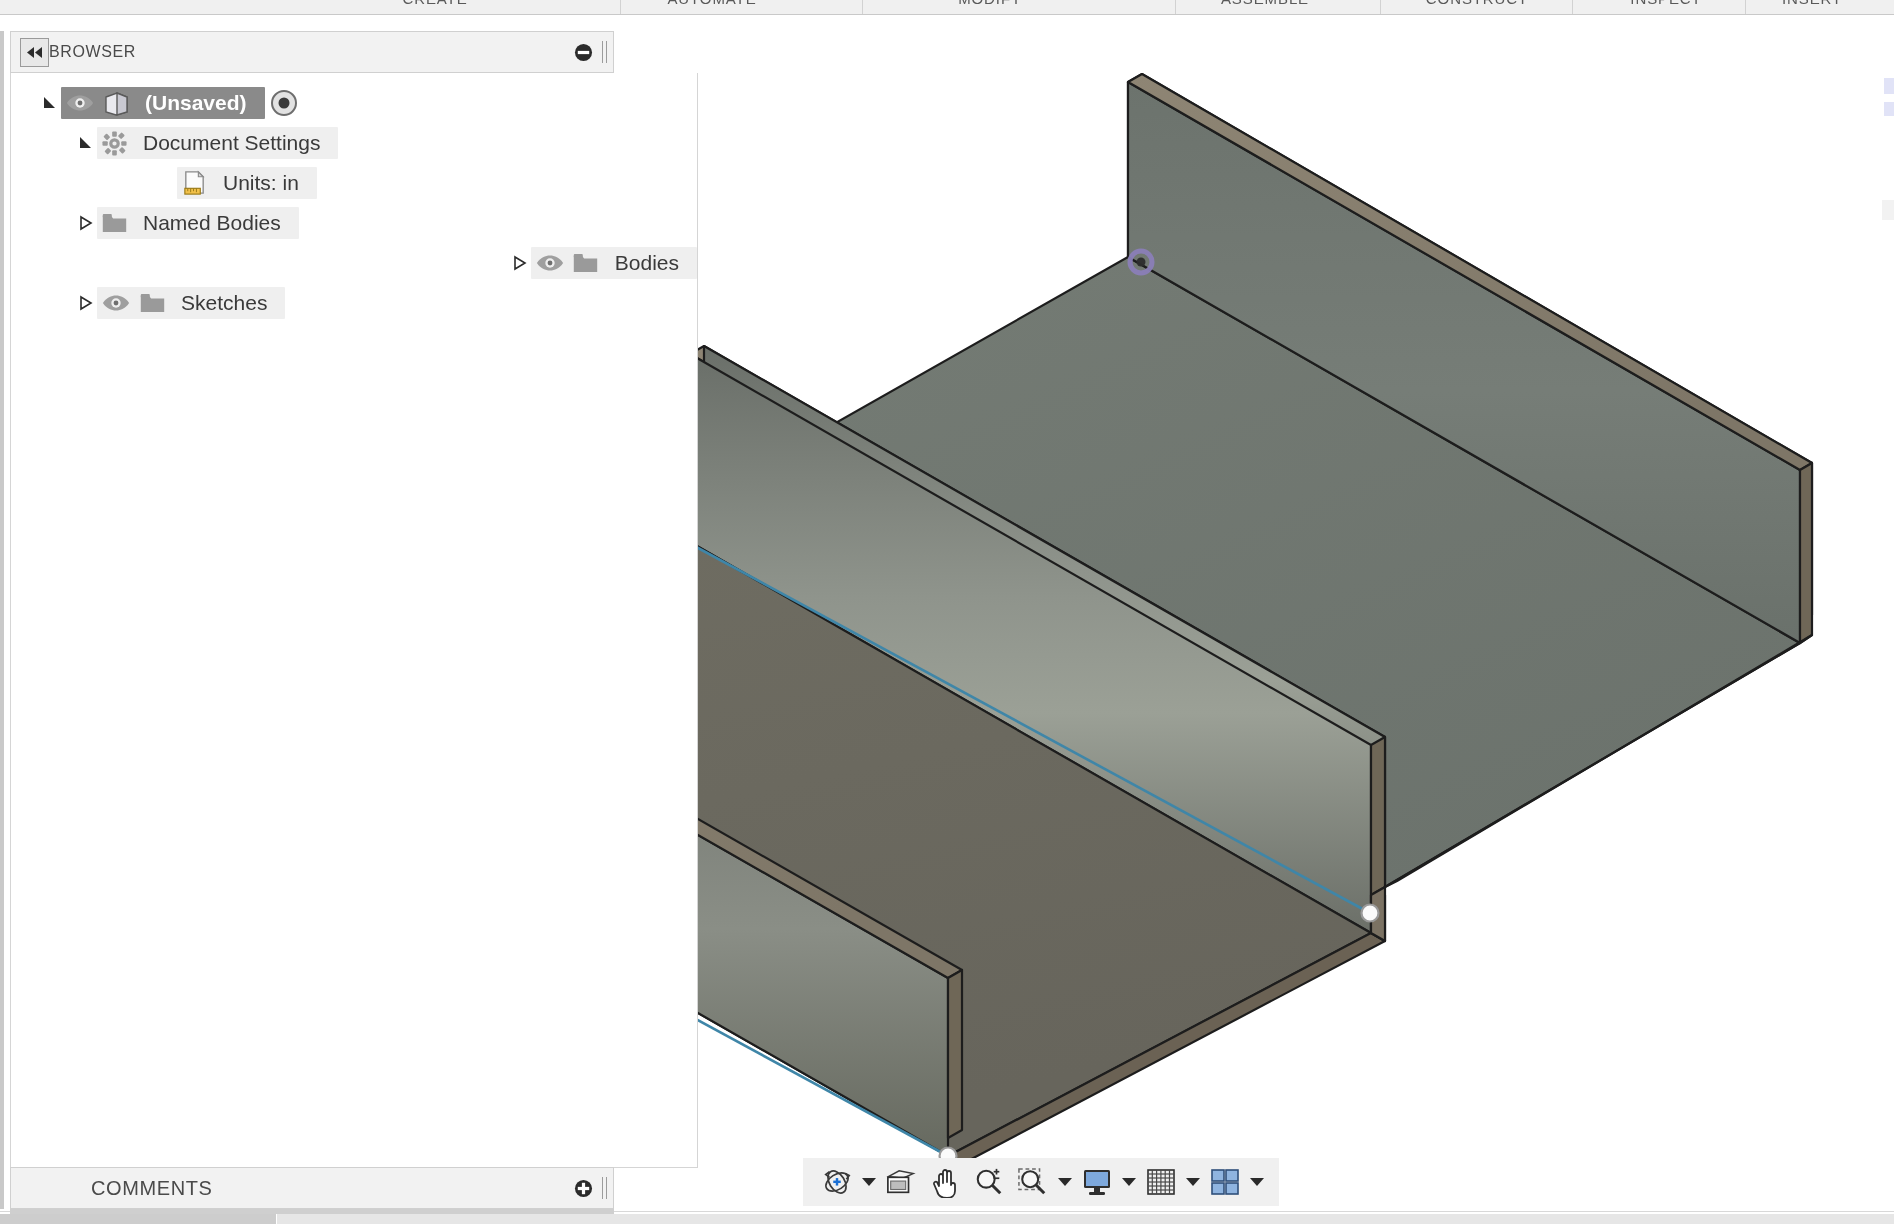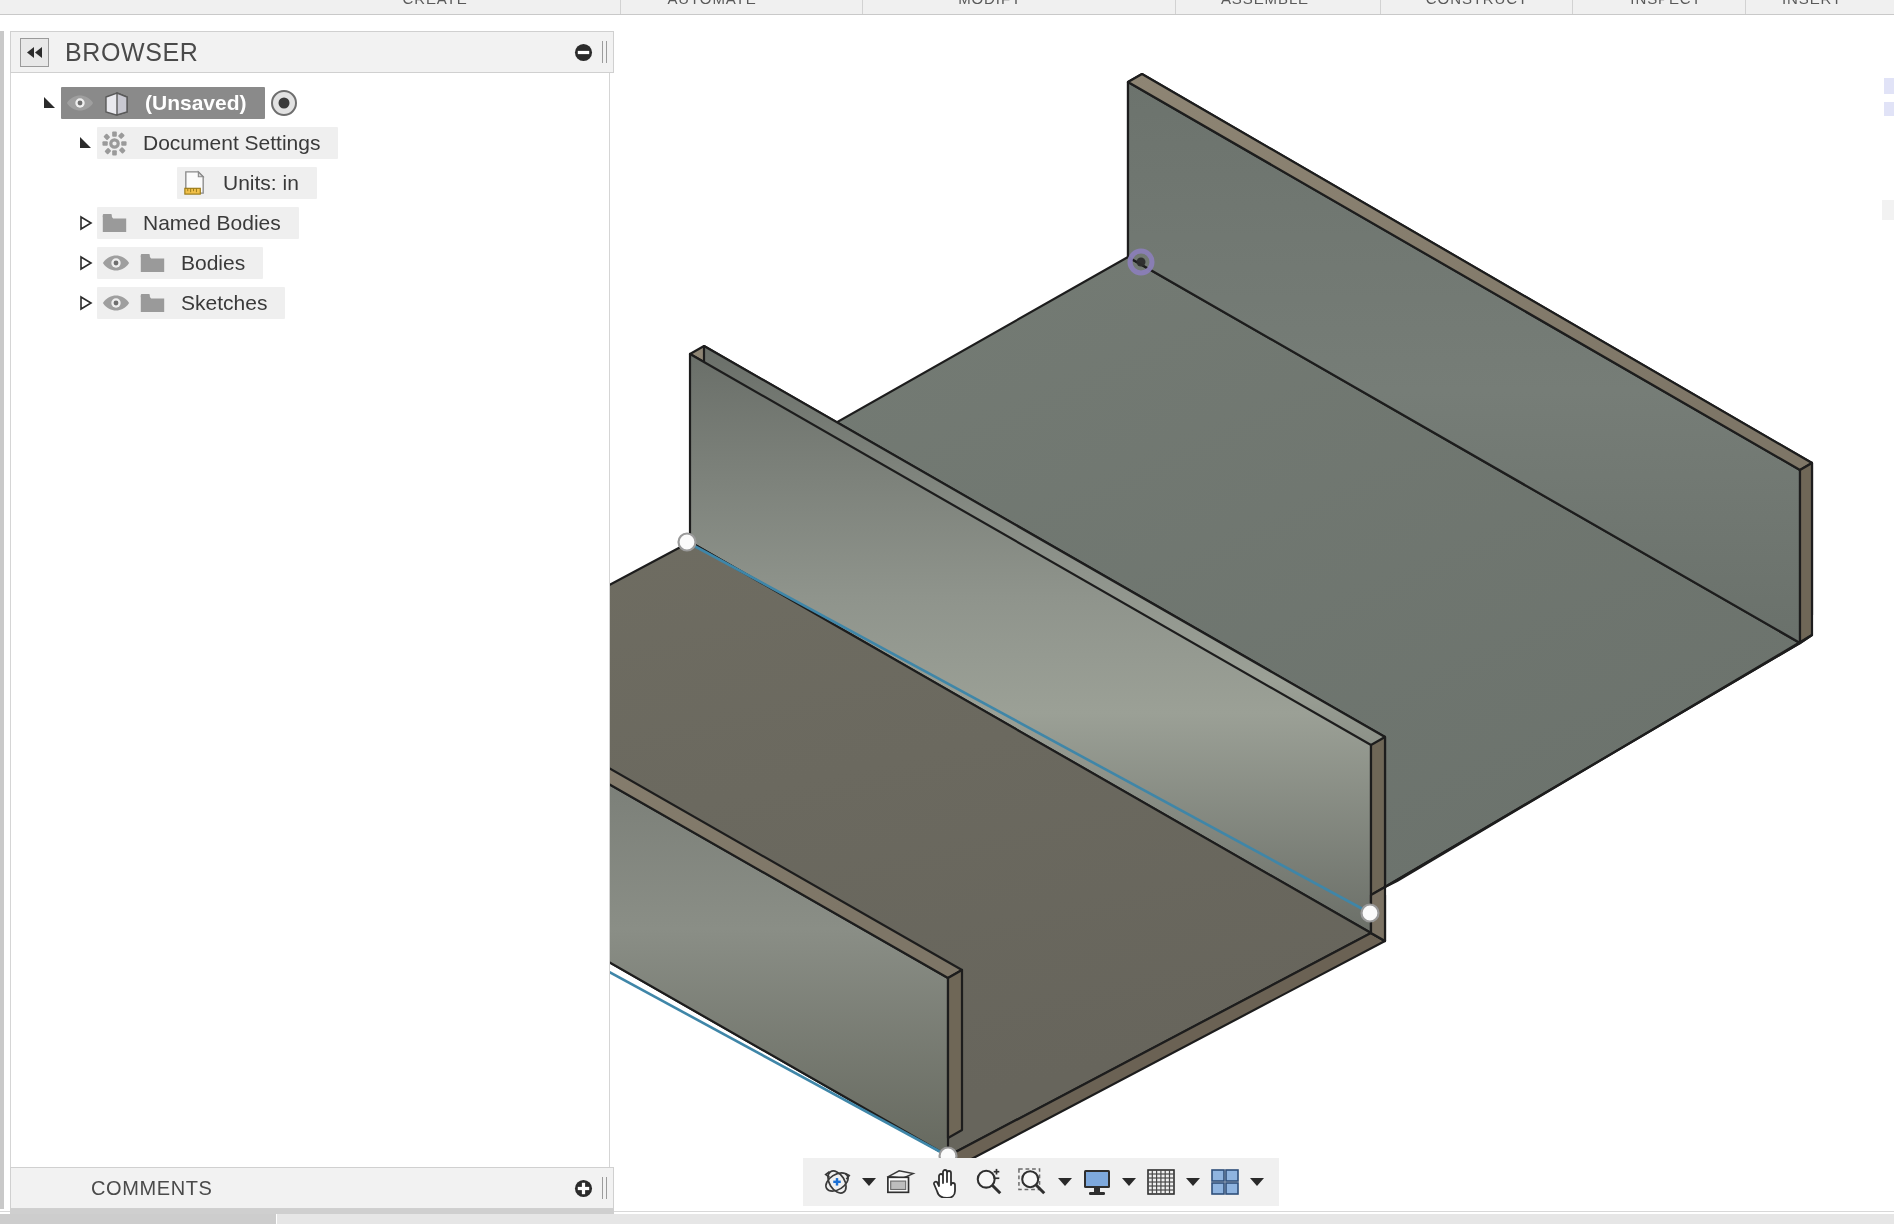--- a/index.html
+++ b/index.html
@@ -47,35 +47,35 @@
     display:flex;align-items:center;
   }
   .collapse-btn{
     width:29px;height:29px;margin-left:9px;box-sizing:border-box;
     background:#e8e8e8;border:1px solid #9a9a9a;
     display:flex;align-items:center;justify-content:center;
     cursor:pointer;
   }
   .collapse-btn svg{display:block;}
   .panel-title{
-    margin-left:16px;font-size:25px;color:#4a4a4a;letter-spacing:.6px;
+    font-size:16px;color:#4a4a4a;letter-spacing:.6px;
   }
   .panel-head-right{
     position:absolute;right:6px;top:0;height:100%;
     display:flex;align-items:center;gap:9px;
   }
   .minus-circle{width:19px;height:19px;cursor:pointer;}
   .grip{
     width:3px;height:22px;
     border-left:1px solid #8e8e8e;border-right:1px solid #8e8e8e;
     opacity:.85;cursor:col-resize;
   }
 
   .panel-body{
-    width:600px;box-sizing:border-box;
+    width:688px;box-sizing:border-box;
     background:#ffffff;border:1px solid #d5d5d5;border-top:none;
     height:1095px;position:relative;overflow:hidden;
     padding-top:10px;
   }
 
   
   .tree{position:relative;}
   .row{
     position:relative;height:40px;display:flex;align-items:center;
     cursor:default;
@@ -395,21 +395,21 @@
             <div class="chip">
               <div class="ico">
                 <svg width="27" height="22" viewBox="0 0 30 24">
                   <path d="M2 4h9l2.5 3H28v15H2z" fill="#9a9a9a"></path>
                   <rect x="2" y="2" width="10" height="4" rx="1" fill="#9a9a9a"></rect>
                 </svg>
               </div>
               <span class="lbl">Named Bodies</span>
             </div>
           </div>
-          <div class="row" style="padding-left: 64px;">
+          <div class="row" style="padding-left: 64px; justify-content: flex-end;">
             <div class="twisty">
               <svg width="16" height="16" viewBox="0 0 16 16">
                 <polygon points="3,2 13,8 3,14" fill="none" stroke="#2b2b2b" stroke-width="1.6"></polygon>
               </svg>
             </div>
             <div class="chip">
               <div class="eye">
                 <svg width="30" height="20" viewBox="0 0 32 20">
                   <path d="M2 10c4-6 9-8 14-8s10 2 14 8c-4 6-9 8-14 8S6 16 2 10z" fill="#9f9f9f"></path>
                   <circle cx="16" cy="10" r="5" fill="#efefef"></circle>

